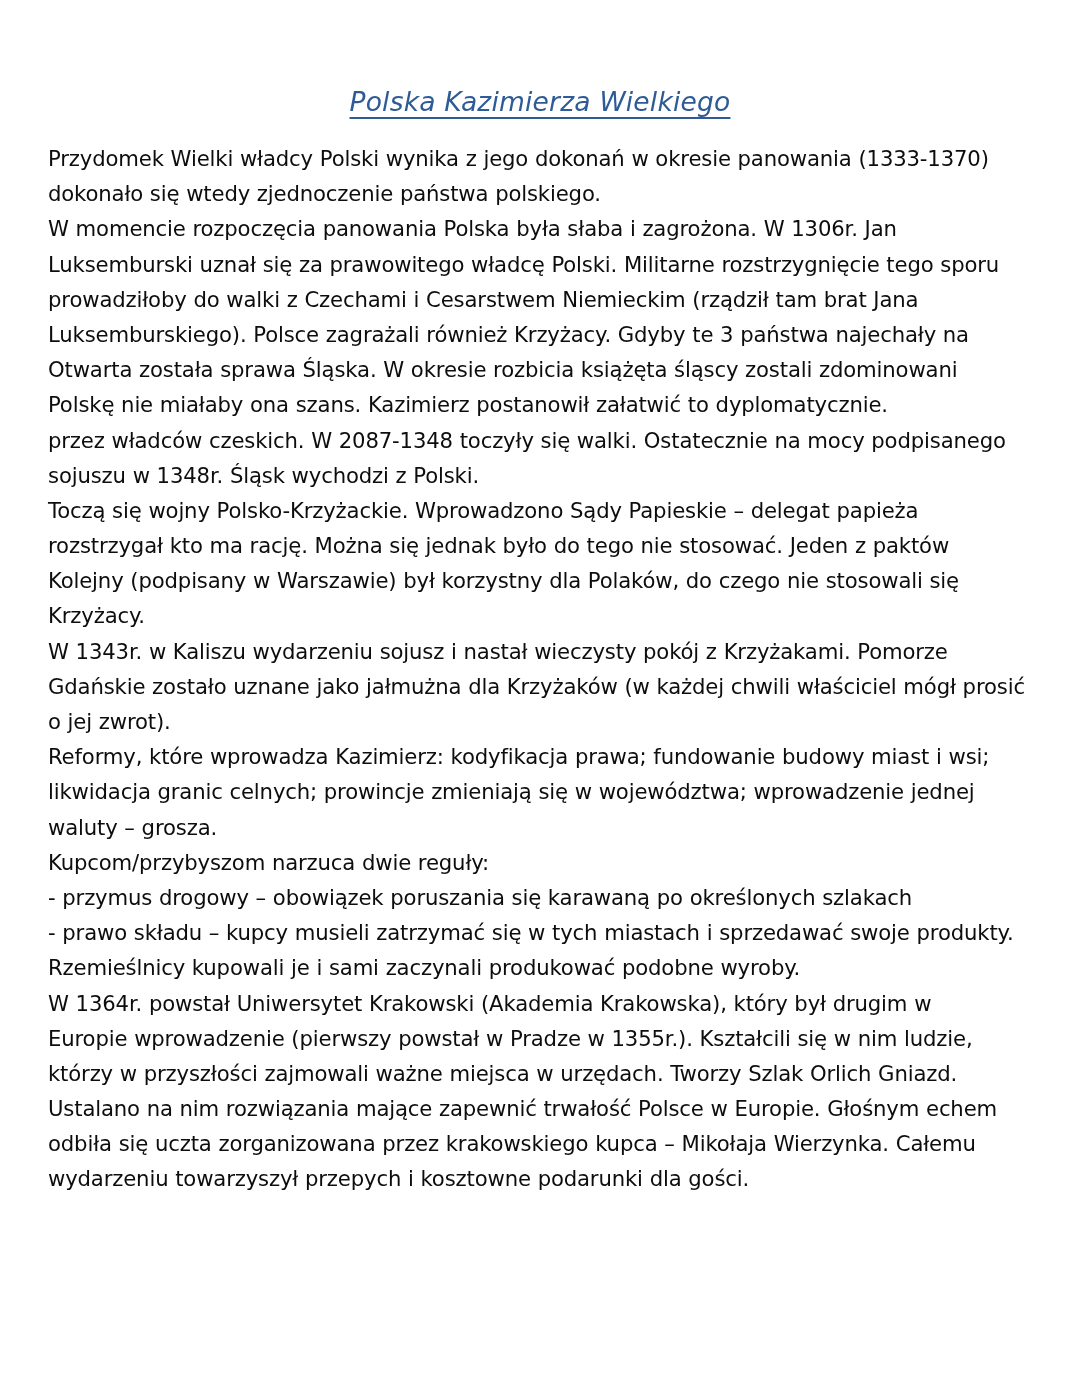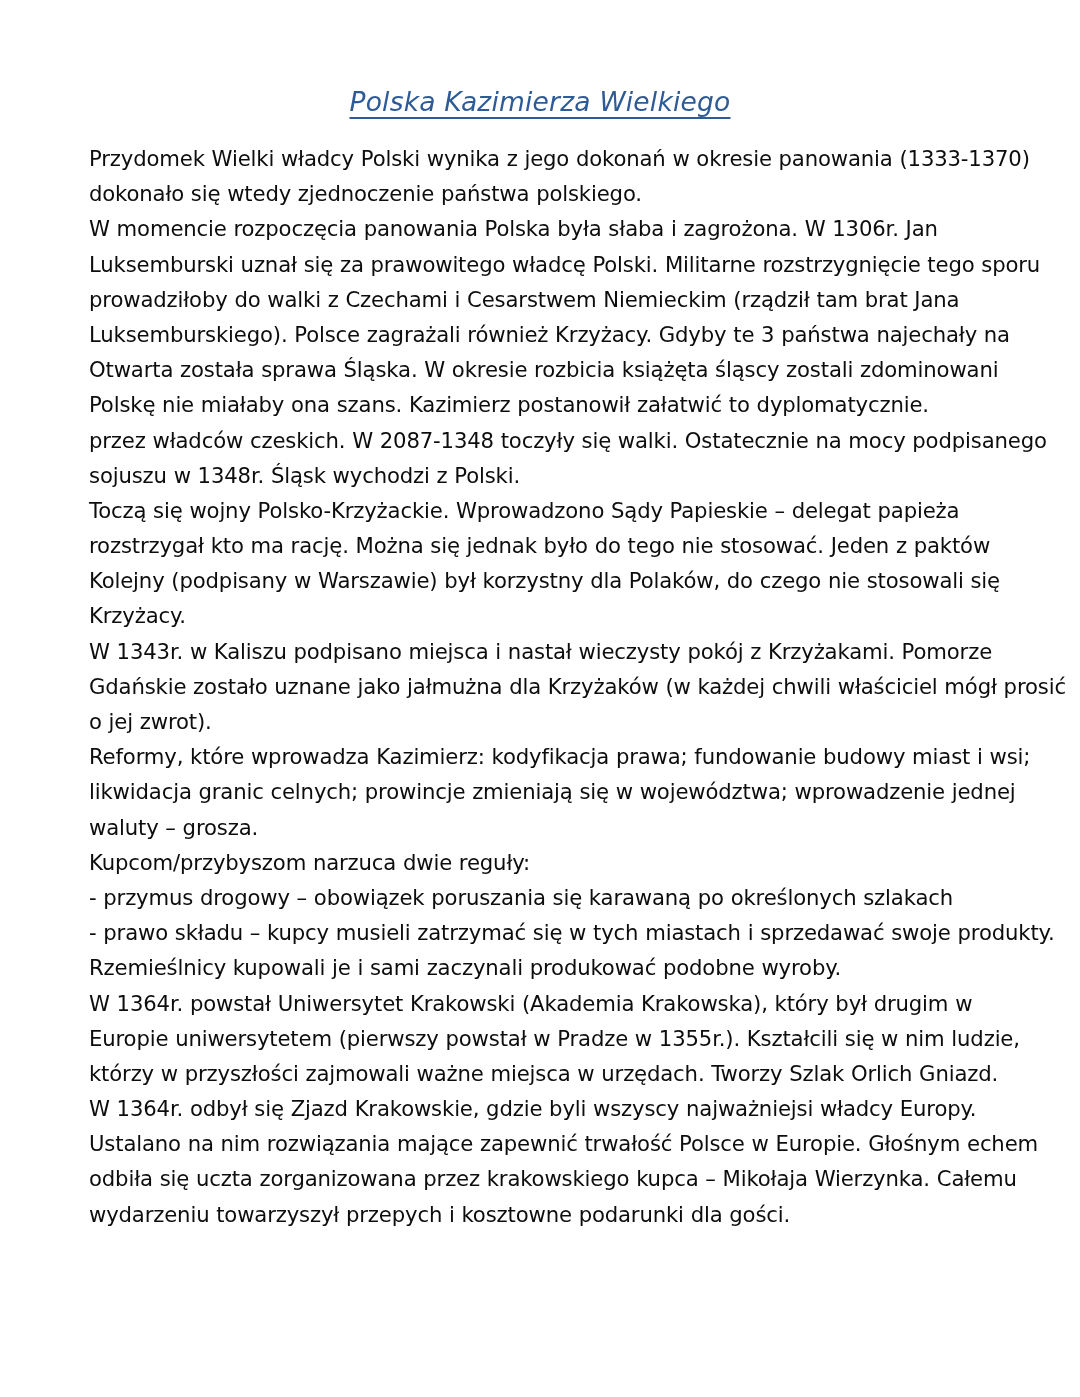--- a/index.html
+++ b/index.html
@@ -49,21 +49,20 @@
     line-height: 35.2px;
     color: #0d0d0d;
     font-weight: 400;
     letter-spacing: -0.15px;
     word-spacing: 0.2px;
   }
   .line {
     display: block;
     white-space: pre;
     height: 35.2px;
-    margin-left: 41px;
   }
 </style>
 </head>
 <body>
 
 <div class="page">
 
   <h1 class="doc-title">Polska Kazimierza Wielkiego</h1>
 
   <div class="body-block">
@@ -74,32 +73,31 @@
     <span class="line">prowadziłoby do walki z Czechami i Cesarstwem Niemieckim (rządził tam brat Jana</span>
     <span class="line">Luksemburskiego). Polsce zagrażali również Krzyżacy. Gdyby te 3 państwa najechały na</span>
     <span class="line">Otwarta została sprawa Śląska. W okresie rozbicia książęta śląscy zostali zdominowani</span>
     <span class="line">Polskę nie miałaby ona szans. Kazimierz postanowił załatwić to dyplomatycznie.</span>
     <span class="line">przez władców czeskich. W 2087-1348 toczyły się walki. Ostatecznie na mocy podpisanego</span>
     <span class="line">sojuszu w 1348r. Śląsk wychodzi z Polski.</span>
     <span class="line">Toczą się wojny Polsko-Krzyżackie. Wprowadzono Sądy Papieskie – delegat papieża</span>
     <span class="line">rozstrzygał kto ma rację. Można się jednak było do tego nie stosować. Jeden z paktów</span>
     <span class="line">Kolejny (podpisany w Warszawie) był korzystny dla Polaków, do czego nie stosowali się</span>
     <span class="line">Krzyżacy.</span>
-    <span class="line">W 1343r. w Kaliszu podpisano miejsca i nastał wieczysty pokój z Krzyżakami. Pomorze</span>
+    <span class="line">W 1343r. w Kaliszu wydarzeniu sojusz i nastał wieczysty pokój z Krzyżakami. Pomorze</span>
     <span class="line">Gdańskie zostało uznane jako jałmużna dla Krzyżaków (w każdej chwili właściciel mógł prosić</span>
     <span class="line">o jej zwrot).</span>
     <span class="line">Reformy, które wprowadza Kazimierz: kodyfikacja prawa; fundowanie budowy miast i wsi;</span>
     <span class="line">likwidacja granic celnych; prowincje zmieniają się w województwa; wprowadzenie jednej</span>
     <span class="line">waluty – grosza.</span>
     <span class="line">Kupcom/przybyszom narzuca dwie reguły:</span>
     <span class="line">- przymus drogowy – obowiązek poruszania się karawaną po określonych szlakach</span>
     <span class="line">- prawo składu – kupcy musieli zatrzymać się w tych miastach i sprzedawać swoje produkty.</span>
     <span class="line">Rzemieślnicy kupowali je i sami zaczynali produkować podobne wyroby.</span>
     <span class="line">W 1364r. powstał Uniwersytet Krakowski (Akademia Krakowska), który był drugim w</span>
-    <span class="line">Europie uniwersytetem (pierwszy powstał w Pradze w 1355r.). Kształcili się w nim ludzie,</span>
+    <span class="line">Europie wprowadzenie (pierwszy powstał w Pradze w 1355r.). Kształcili się w nim ludzie,</span>
     <span class="line">którzy w przyszłości zajmowali ważne miejsca w urzędach. Tworzy Szlak Orlich Gniazd.</span>
-    <span class="line">W 1364r. odbył się Zjazd Krakowskie, gdzie byli wszyscy najważniejsi władcy Europy.</span>
     <span class="line">Ustalano na nim rozwiązania mające zapewnić trwałość Polsce w Europie. Głośnym echem</span>
     <span class="line">odbiła się uczta zorganizowana przez krakowskiego kupca – Mikołaja Wierzynka. Całemu</span>
     <span class="line">wydarzeniu towarzyszył przepych i kosztowne podarunki dla gości.</span>
   </div>
 
 </div>
 
 </body></html>

